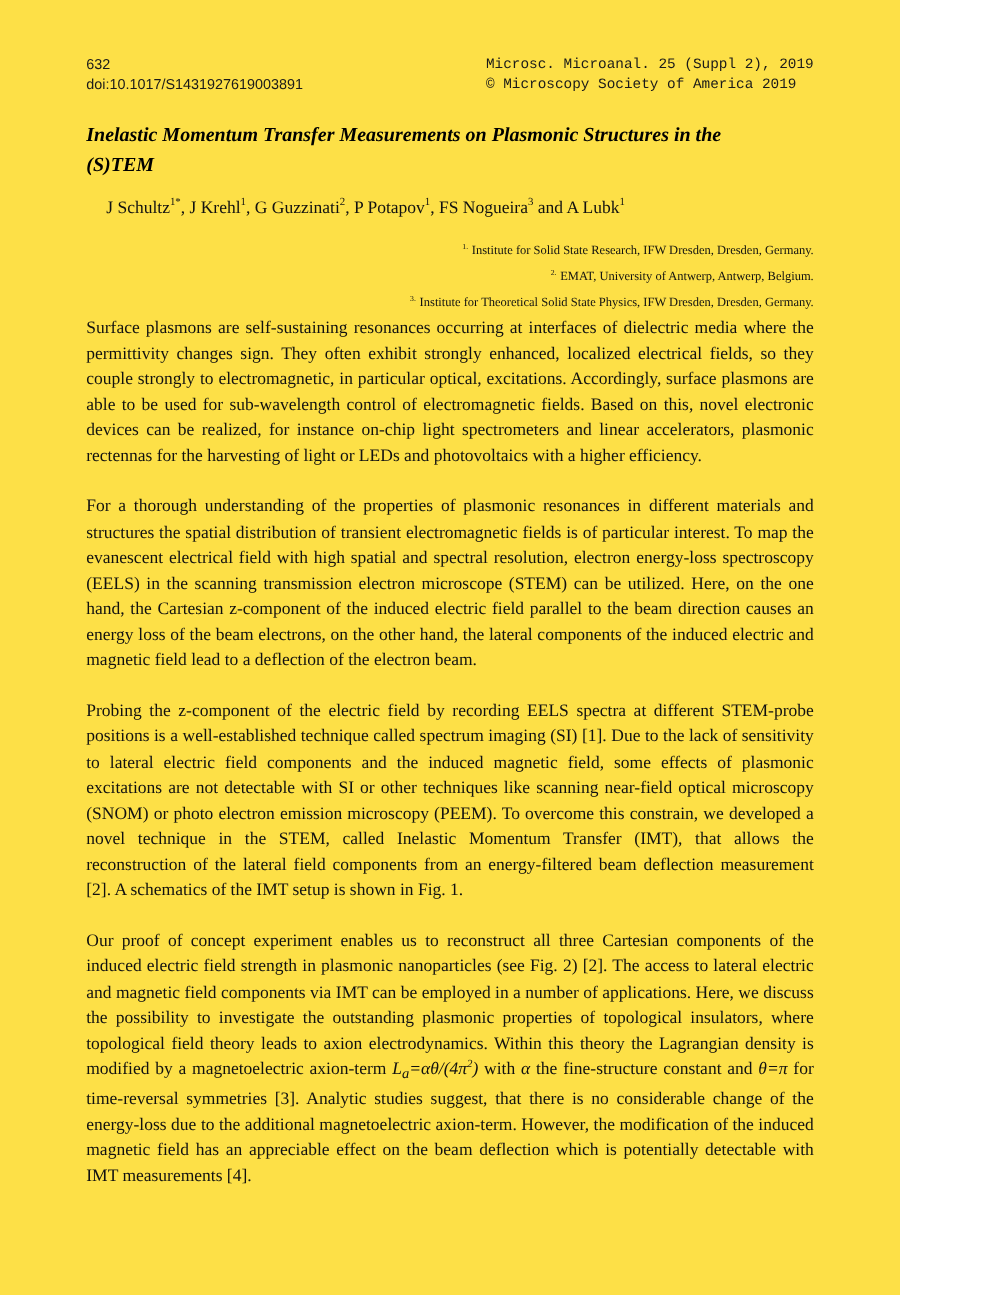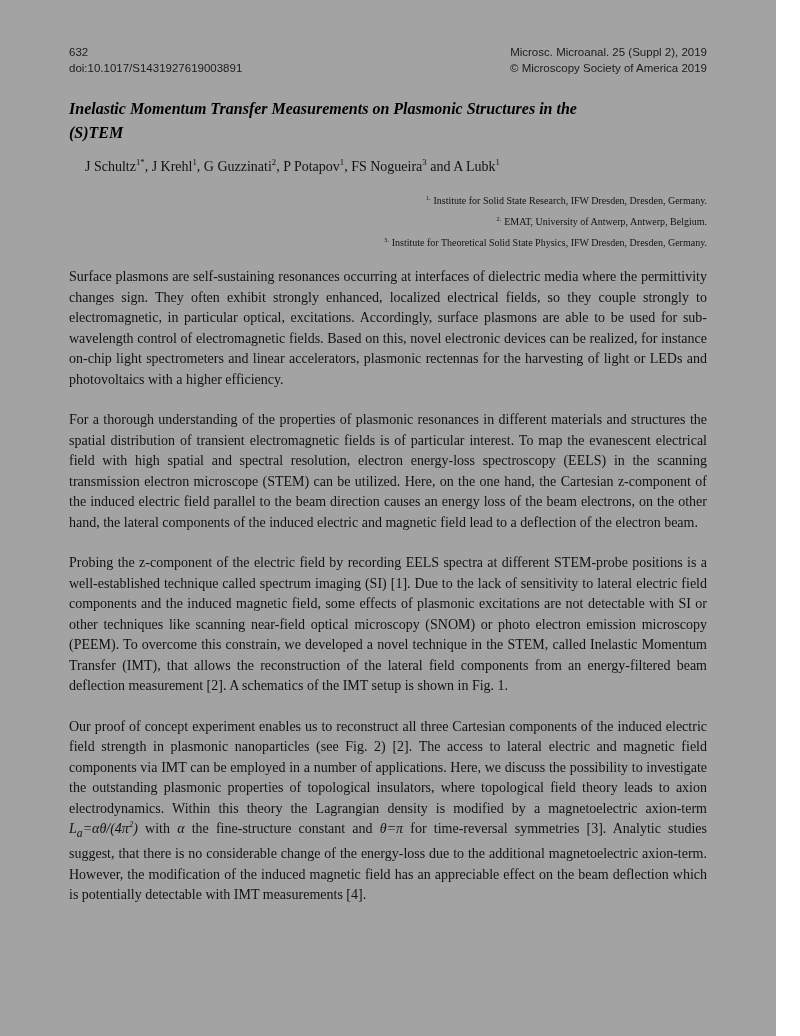--- a/index.html
+++ b/index.html
@@ -1,34 +1,34 @@
 <!DOCTYPE html>
 <html><head>
 <meta charset="utf-8">
 <style>
   html, body { margin: 0; padding: 0; background: #ffffff; }
   .page {
     position: relative;
-    width: 776px;
+    width: 720px;
     height: 1036px;
     box-sizing: border-box;
     padding: 44px 69px 16px 69px;
-    background: #a3a3a3;
+    background: #fde047;
     color: #111111;
     font-family: "Liberation Serif", serif;
   }
   .journal-header {
     display: flex;
     justify-content: space-between;
     font-family: "Liberation Sans", sans-serif;
     font-size: 11.5px;
     line-height: 16px;
     color: #1a1a1a;
   }
-  .journal-header .right { text-align: right; }
+  .journal-header .right { text-align: left; font-family: Liberation Mono, monospace; }
   .paper-title {
     margin: 21px 0 0 0;
     font-size: 16px;
     font-weight: 700;
     line-height: 24px;
     color: #000000;
   }
   .paper-title .tline { display: block; font-style: italic; }
   .authors {
     margin: 12px 0 0 16px;
@@ -40,21 +40,21 @@
     vertical-align: super;
     line-height: 0;
   }
   .affiliations {
     margin: 13px 0 0 0;
     font-size: 10px;
     line-height: 21px;
     text-align: right;
   }
   .affil sup.s { margin-right: 3px; }
-  .body-block { margin-top: 14px; }
+  .body-block { }
   p.body-text {
     margin: 0 0 20px 0;
     font-size: 14px;
     line-height: 20.5px;
     text-align: justify;
   }
   .math { font-style: italic; }
 </style>
 </head>
 <body>

